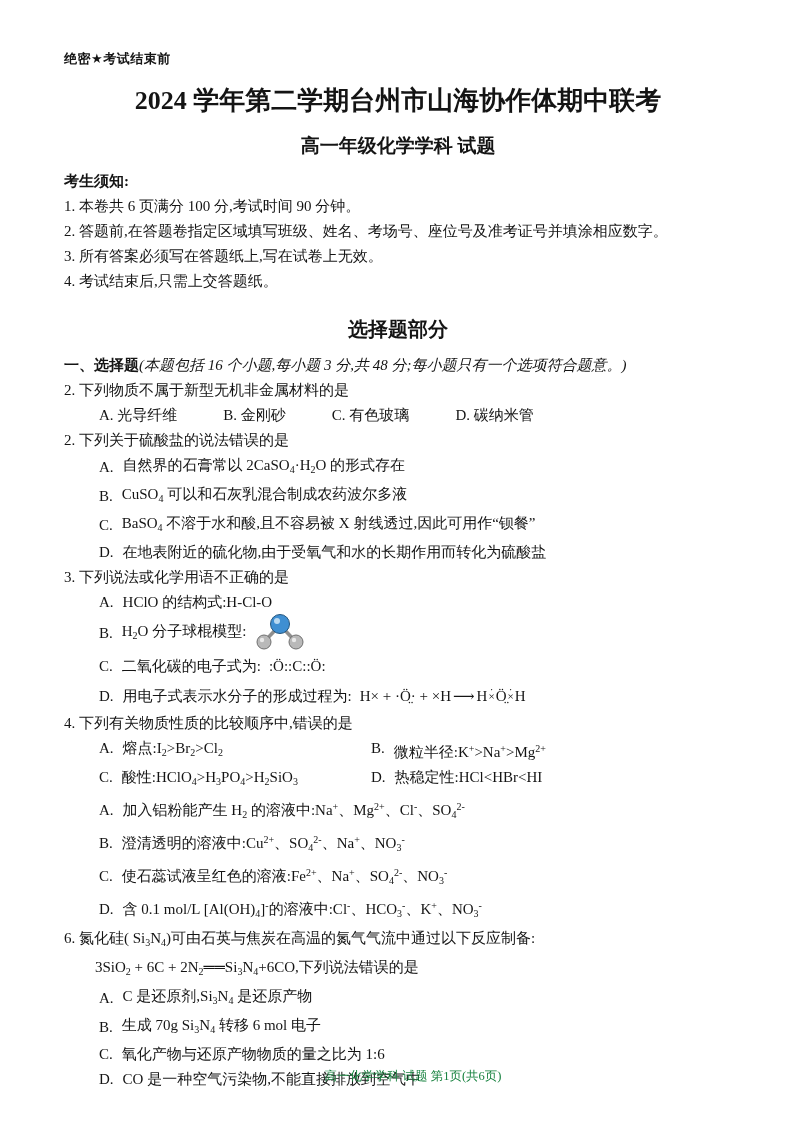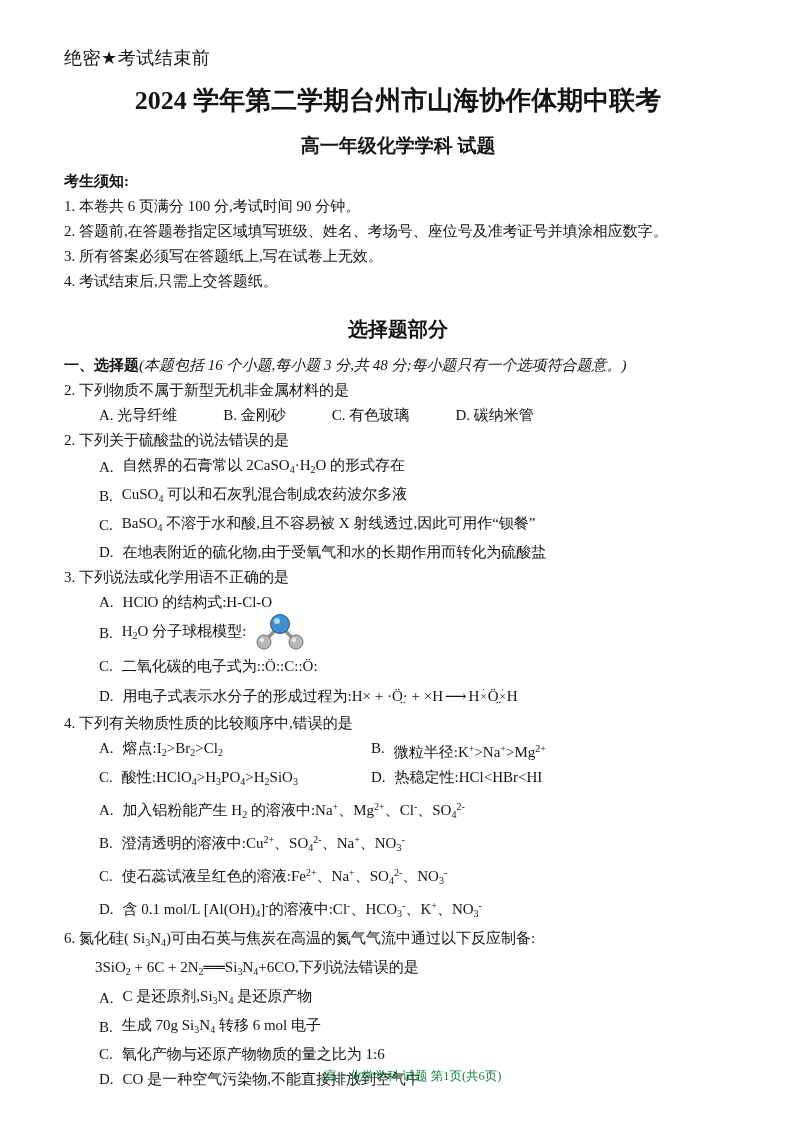--- a/index.html
+++ b/index.html
@@ -4,41 +4,41 @@
 <style>
   html,body{margin:0;padding:0;background:#e8e8e8;}
   .sheet{
     width:794px;height:1123px;background:#ffffff;position:relative;
     margin:0 auto;overflow:hidden;box-sizing:border-box;
     font-family:"Liberation Serif","DejaVu Serif","DejaVu Sans",serif;
     color:#141414;font-size:15px;line-height:25px;
   }
   .content{padding:46px 62px 0 64px;}
   .bold{font-weight:bold;}
-  .classification{font-size:18px;font-weight:normal;letter-spacing:.5px;}
+  .classification{font-size:13px;font-weight:bold;letter-spacing:.5px;}
   .title{font-size:26px;font-weight:bold;text-align:center;margin:15px 0 0;line-height:30px;}
   .subtitle{font-size:19px;font-weight:bold;text-align:center;margin:16px 0 0;line-height:27px;}
   .notice{margin-top:10px;}
   .notice-heading{font-weight:bold;}
   .pre{white-space:pre-wrap;}
   .section-heading{font-size:20px;font-weight:bold;text-align:center;margin:20px 0 9px;line-height:30px;}
   .section-sub .note{font-style:italic;}
   .q{margin:0;}
   .opt-row{padding-left:35px;display:flex;align-items:center;}
   .opt-label{margin-right:9px;flex:0 0 auto;}
   .opts-inline{padding-left:35px;display:flex;align-items:flex-end;}
   .opts-inline .inline-opt{margin-right:46px;}
   .opts-grid{padding-left:35px;display:grid;grid-template-columns:272px auto;}
   .cell{display:flex;}
   .eq-line{padding-left:31px;}
   
   .model{vertical-align:-12px;margin-left:6px;}
   .bond{stroke:#8f8f8f;stroke-width:3.5;}
   
-  .formula{white-space:nowrap;}
+  .formula{margin-left:8px;white-space:nowrap;}
   .epair{display:inline-block;vertical-align:1px;margin:0 1px;}
   .epair i{display:block;font-style:normal;height:7px;line-height:7px;font-size:11px;text-align:center;}
   .arrow{margin:0 2px;}
   .footer{
     position:absolute;bottom:38px;left:0;width:100%;
     text-align:center;font-size:12.5px;color:#15803d;line-height:18px;margin-left:16px;
   }
   sub,sup{font-size:10px;}
   sub{vertical-align:-3px;}
   sup{vertical-align:5px;}

